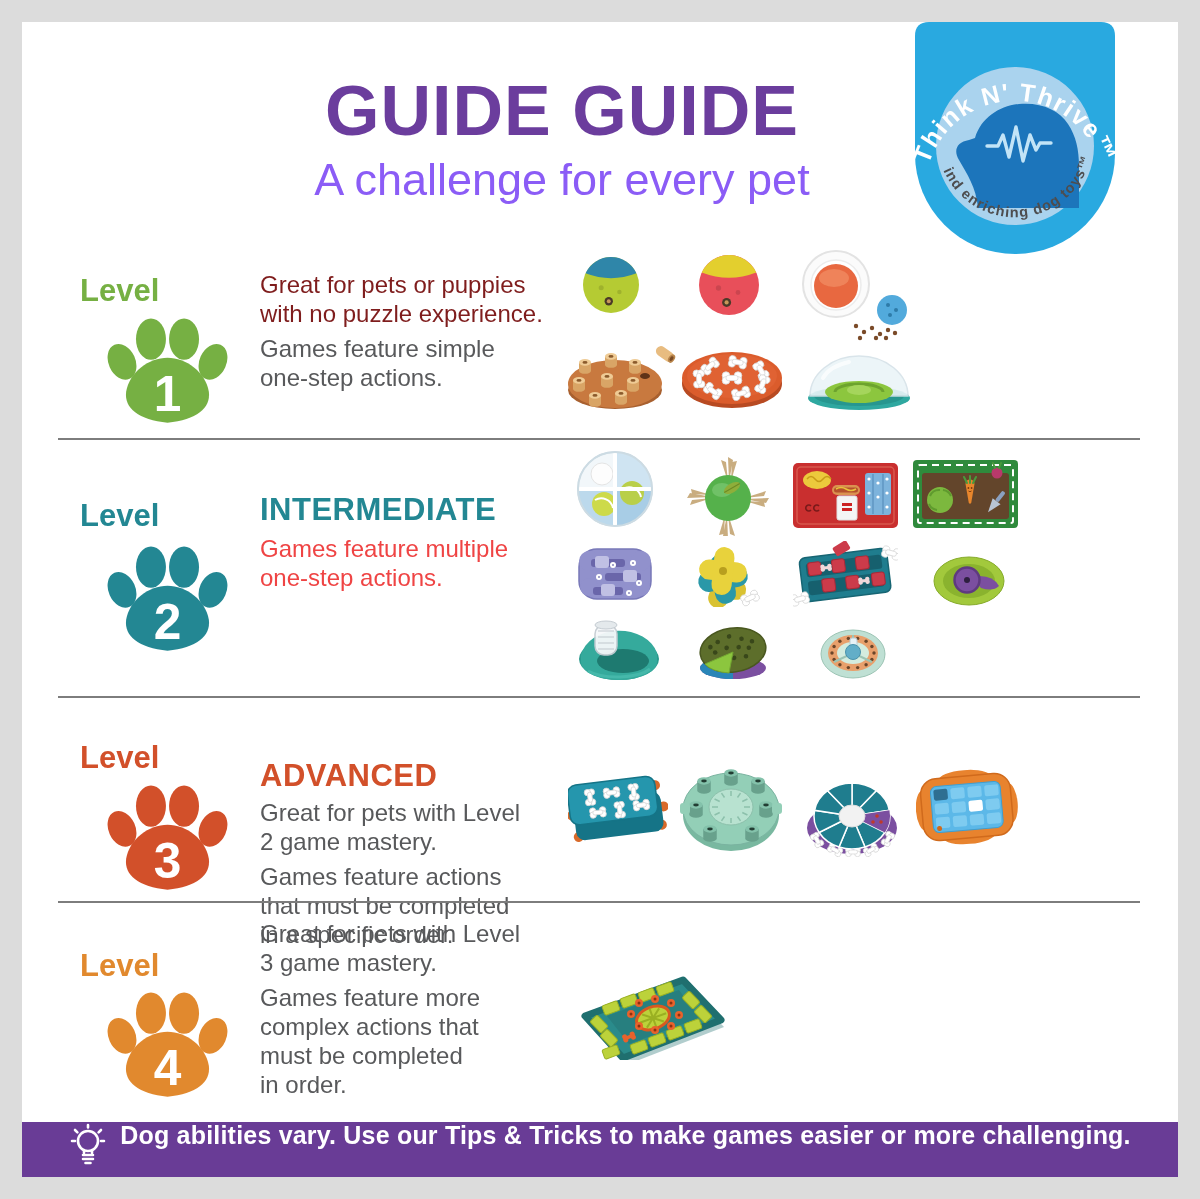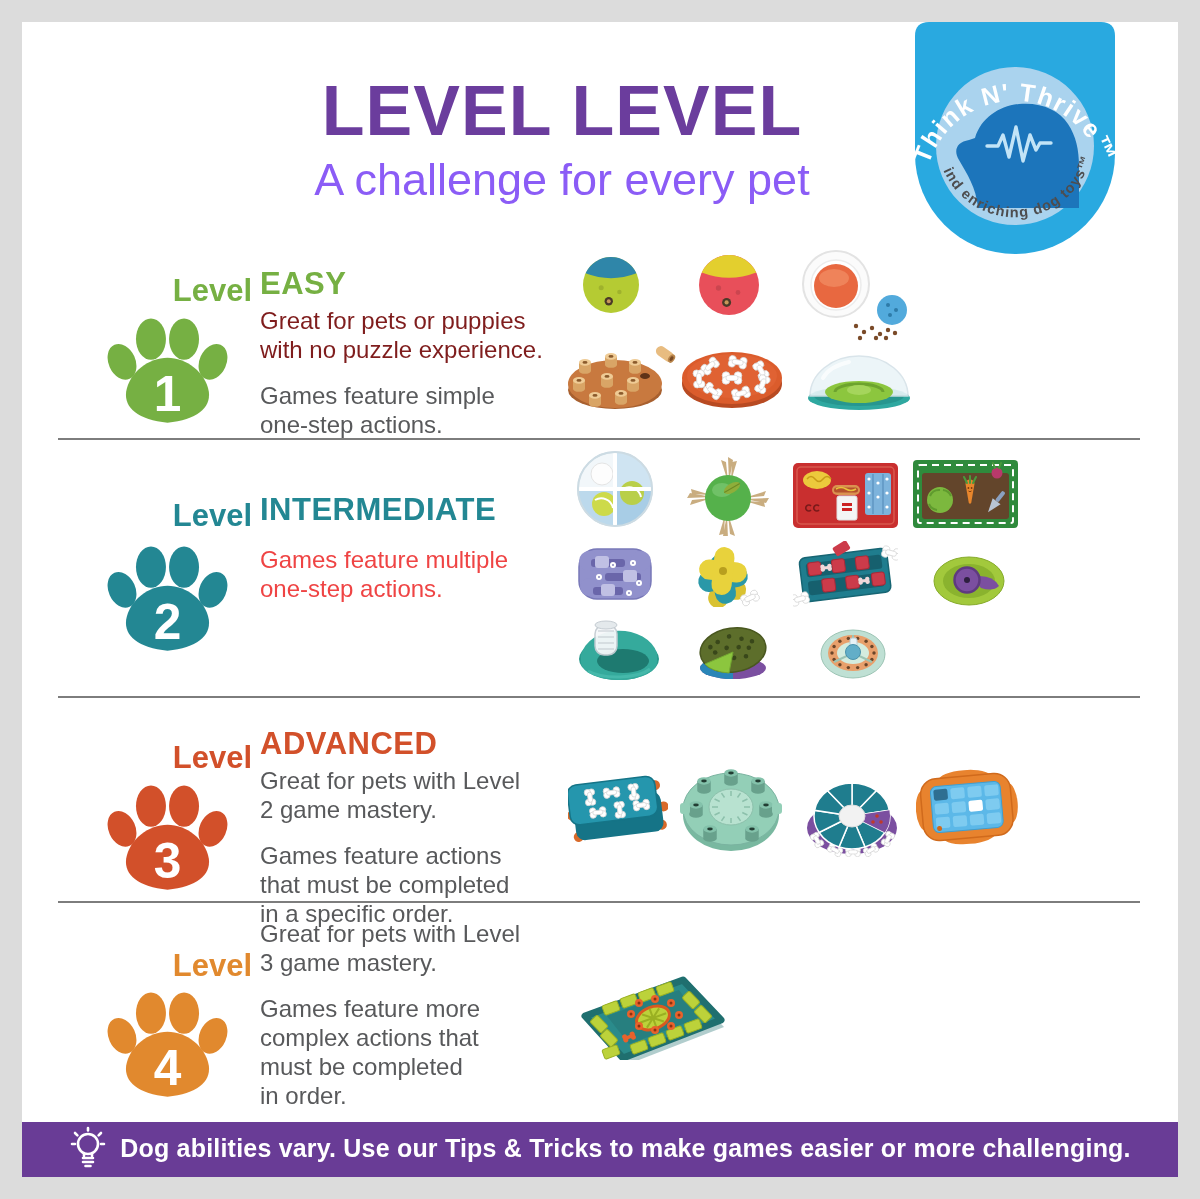--- a/index.html
+++ b/index.html
@@ -4,40 +4,40 @@
 <style>
   html,body{margin:0;padding:0;background:#f4f4f4;}
   .page{position:relative;width:1200px;height:1199px;background:#dcdcdc;
         font-family:"Liberation Sans",sans-serif;overflow:hidden;}
   .sheet{position:absolute;left:22px;top:22px;width:1156px;height:1155px;background:#ffffff;}
   .title{position:absolute;top:52px;left:0;width:1080px;text-align:center;
          font-size:70px;font-weight:800;letter-spacing:1px;line-height:74px;}
   .subtitle{position:absolute;top:132px;left:0;width:1080px;text-align:center;
             font-size:45px;line-height:52px;}
   .badge{position:absolute;top:0;left:893px;width:200px;height:232px;}
-  .level-label{position:absolute;left:58px;width:172px;text-align:right;
+  .level-label{position:absolute;left:58px;width:172px;text-align:left;
                font-size:31px;font-weight:bold;line-height:34px;}
   .paw{position:absolute;left:83px;width:125px;height:122px;}
   .rowtext{position:absolute;left:238px;width:320px;}
   .rowtext h2{margin:0;font-size:31px;font-weight:800;letter-spacing:.5px;line-height:36px;}
   .rowtext p{margin:4px 0 0 0;font-size:24px;line-height:29px;white-space:pre-line;}
-  .rowtext p.second{margin-top:17px;}
+  .rowtext p.second{margin-top:6px;}
   .product{position:absolute;}
   .product svg{display:block;}
   .divider{position:absolute;left:36px;width:1082px;height:2px;}
   .footer{position:absolute;left:0;bottom:0;width:100%;height:55px;
-          display:flex;align-items:center;justify-content:center;gap:13px;color:#fff;}
+          display:flex;justify-content:center;gap:13px;color:#fff;}
   .footer-text{font-size:25px;font-weight:bold;letter-spacing:.2px;transform:translateY(-1px);}
 </style>
 </head>
 <body>
 
 <div class="page" style="background: rgb(220, 220, 220);">
   <div class="sheet" style="background: rgb(255, 255, 255);">
-    <div class="title" style="color: rgb(107, 61, 157);">LEVEL LEVEL</div>
+    <div class="title" style="color: rgb(107, 61, 157);">GUIDE GUIDE</div>
     <div class="subtitle" style="color: #8b5cf6;">A challenge for every pet</div>
     <div class="badge" id="badge"><svg width="200" height="232" viewBox="0 0 200 232" xmlns="http://www.w3.org/2000/svg">
     <path d="M14,0 H186 Q200,0 200,14 V132 A100,100 0 0 1 0,132 V14 Q0,0 14,0 Z" fill="#29a9e0"></path>
     <circle cx="100" cy="124" r="79" fill="#aad3ee"></circle>
     <path d="M63,186 C61,165 52,152 44,138 C38,128 42,120 54,118 L60,116
       C66,96 84,84 104,82 C126,80 144,88 153,102 C161,114 164,128 164,144 L164,186 Z" fill="#1c75bb"></path>
     <path d="M72,124 h11 l5,-11 l6,22 l7,-30 l7,34 l7,-26 l6,15 l4,-7 h11" stroke="#c2e4f7" stroke-width="3.4" fill="none" stroke-linecap="round" stroke-linejoin="round"></path>
     <defs>
       <path id="arcTop" d="M12,150 A90,90 0 0 1 188,150"></path>
       <path id="arcBot" d="M26,142 A78,78 0 0 0 174,142"></path>
@@ -56,21 +56,20 @@
  <g fill="#76b043">
   <ellipse cx="16" cy="54" rx="13" ry="18" transform="rotate(-24 16 54)"></ellipse>
   <ellipse cx="44" cy="32" rx="14.5" ry="20"></ellipse>
   <ellipse cx="76" cy="32" rx="14.5" ry="20"></ellipse>
   <ellipse cx="104" cy="54" rx="13" ry="18" transform="rotate(24 104 54)"></ellipse>
   <path d="M60,50 C78,50 97,64 100,83 C102,99 88,110 60,113 C32,110 18,99 20,83 C23,64 42,50 60,50 Z"></path>
  </g>
  <text x="60" y="102" text-anchor="middle" font-size="48" font-weight="bold" fill="#ffffff">1</text>
             </svg></div>
   <div class="rowtext" style="top:244px">
-    <h2 style="color:#76b043">EASY</h2>
     <p style="color:#7f1d1d">Great for pets or puppies
 with no puzzle experience.</p>
     <p class="second" style="color:#58595b">Games feature simple
 one-step actions.</p>
   </div>
           <div class="product" style="left:560px;top:234px;width:58px;height:58px">
             <svg width="58" height="58" viewBox="0 0 58 58" xmlns="http://www.w3.org/2000/svg">
               <circle cx="29" cy="29" r="28" fill="#b5cb33"></circle>
  <path d="M3.589325077833923,17.240000000000002 A28,28 0 0 1 54.41067492216608,17.240000000000002 Q29,27.04 3.589325077833923,17.240000000000002 Z" fill="#2f86a9"></path>
  <circle cx="19.200000000000003" cy="31.8" r="2.52" fill="#000" opacity=".12"></circle>
@@ -521,21 +520,21 @@
   <div class="paw" style="top:751px"><svg width="125" height="122" viewBox="0 0 120 118" xmlns="http://www.w3.org/2000/svg">
  <g fill="#d2502a">
   <ellipse cx="16" cy="54" rx="13" ry="18" transform="rotate(-24 16 54)"></ellipse>
   <ellipse cx="44" cy="32" rx="14.5" ry="20"></ellipse>
   <ellipse cx="76" cy="32" rx="14.5" ry="20"></ellipse>
   <ellipse cx="104" cy="54" rx="13" ry="18" transform="rotate(24 104 54)"></ellipse>
   <path d="M60,50 C78,50 97,64 100,83 C102,99 88,110 60,113 C32,110 18,99 20,83 C23,64 42,50 60,50 Z"></path>
  </g>
  <text x="60" y="102" text-anchor="middle" font-size="48" font-weight="bold" fill="#ffffff">3</text>
             </svg></div>
-  <div class="rowtext" style="top:704px">
+  <div class="rowtext" style="top:736px">
     <h2 style="color:#d2502a">ADVANCED</h2>
     <p style="color:#58595b">Great for pets with Level
 2 game mastery.</p>
     <p class="second" style="color:#58595b">Games feature actions
 that must be completed
 in a specific order.</p>
   </div>
           <div class="product" style="left:546px;top:748px;width:100px;height:83px">
             <svg width="100" height="83" viewBox="0 0 100 83" xmlns="http://www.w3.org/2000/svg">
               <g transform="rotate(-7 50 42)">

